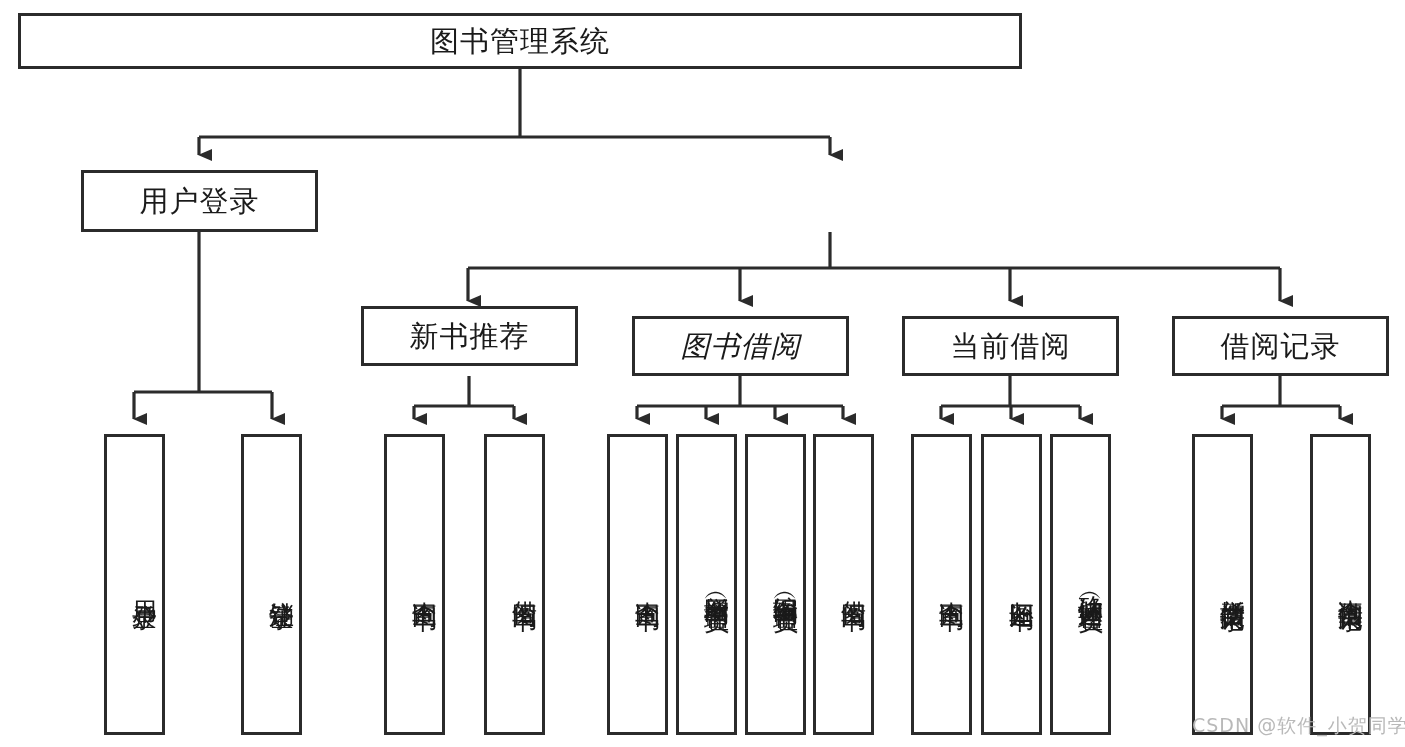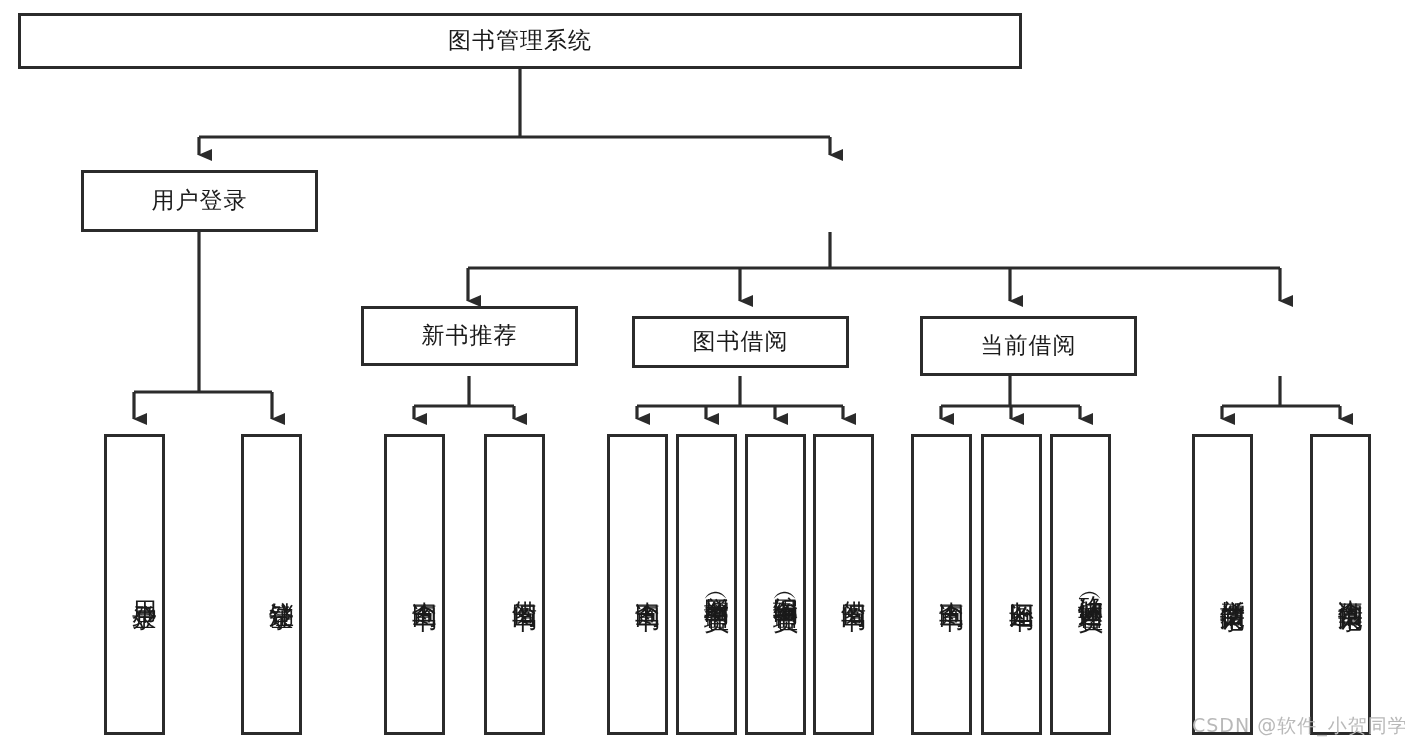--- a/index.html
+++ b/index.html
@@ -21,21 +21,21 @@
     position: absolute;
     box-sizing: border-box;
     border: 3px solid #2b2b2b;
     background: #ffffff;
     display: flex;
     align-items: center;
     justify-content: center;
     color: #1a1a1a;
   }
   .node.horiz {
-    font-size: 23px;
+    font-size: 29px;
     letter-spacing: 1px;
     line-height: 1.2;
   }
   .node.vert {
     writing-mode: vertical-rl;
     text-orientation: upright;
     font-size: 25px;
     line-height: 1.42;
     letter-spacing: 2px;
     padding-top: 4px;
@@ -126,25 +126,28 @@
     <span>图书管理系统</span>
   </div>
 
   <div class="node horiz" id="l2-0" style="left: 81px; top: 170px; width: 237px; height: 62px;">
     <span>用户登录</span>
   </div>
 
   <div class="node horiz" id="l3-0" style="left: 361px; top: 306px; width: 217px; height: 60px;">
     <span>新书推荐</span>
   </div>
-  <div class="node horiz" id="l3-1" style="left: 632px; top: 316px; width: 217px; height: 52px;">
+  <div class="node horiz" id="l3-1" style="left: 632px; top: 316px; width: 217px; height: 60px; font-style: italic;">
     <span>图书借阅</span>
   </div>
-  <div class="node horiz" id="l3-2" style="left: 902px; top: 316px; width: 217px; height: 60px; margin-left: 18px;">
+  <div class="node horiz" id="l3-2" style="left: 902px; top: 316px; width: 217px; height: 60px;">
     <span>当前借阅</span>
+  </div>
+  <div class="node horiz" id="l3-3" style="left: 1172px; top: 316px; width: 217px; height: 60px;">
+    <span>借阅记录</span>
   </div>
 
   <div class="node vert" id="lf-0" style="left: 104px; top: 434px; width: 61px; height: 301px;">
     <span>用户登录</span>
   </div>
   <div class="node vert" id="lf-1" style="left: 241px; top: 434px; width: 61px; height: 301px;">
     <span>注销登录</span>
   </div>
   <div class="node vert" id="lf-2" style="left: 384px; top: 434px; width: 61px; height: 301px;">
     <span>查询图书</span>

